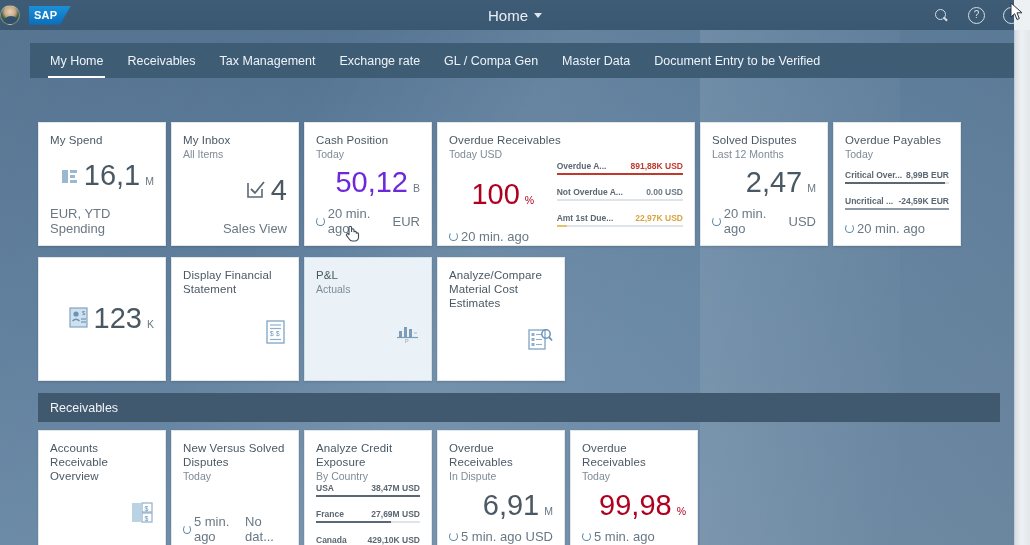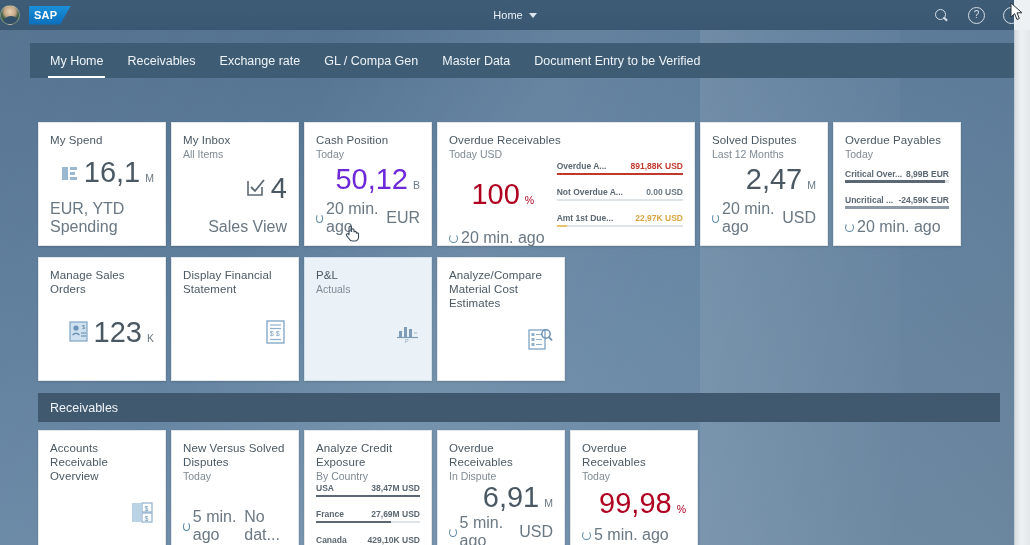--- a/index.html
+++ b/index.html
@@ -50,21 +50,21 @@
   .sap-logo span {
     color: #fff; font-size: 11px; font-weight: bold; letter-spacing: 0.2px;
     padding-left: 5px; font-family: "Liberation Sans", sans-serif;
   }
   .shellbar-center {
     position: absolute; left: 0; right: 0; top: 0; height: 30px;
     display: flex; align-items: center; justify-content: center; gap: 6px;
     pointer-events: none;
   }
   .shell-title {
-    color: #e9eff4; font-size: 11px; pointer-events: auto;
+    color: #e9eff4; font-size: 15px; pointer-events: auto;
   }
   .chev-down {
     width: 0; height: 0; border-left: 4px solid transparent; border-right: 4px solid transparent;
     border-top: 5px solid #dde6ed; pointer-events: auto;
   }
   .shellbar-right {
     margin-left: auto; display: flex; align-items: center; gap: 18px; padding-right: 10px;
   }
   .sb-icon { width: 17px; height: 17px; opacity: 0.9; position: relative; }
   .ic-search::before {
@@ -132,21 +132,21 @@
 
   .kpi { display: flex; align-items: baseline; gap: 5px; }
   .kpi-num { font-size: 29px; color: #4a5864; font-weight: normal; line-height: 1; }
   .kpi-num.green { color: #6d28d9; }
   .kpi-num.red { color: #b00020; }
   .kpi-unit { font-size: 10.5px; color: #6a7884; }
   .kpi-unit.red { color: #b00020; }
 
   .tile-footer {
     display: flex; align-items: center; justify-content: space-between;
-    font-size: 16px; color: #6a7884; margin-top: 2px;
+    font-size: 13px; color: #6a7884; margin-top: 2px;
   }
   .tile-footer.rightonly { justify-content: flex-end; }
   .refresh { display: flex; align-items: center; gap: 3px; }
   .refresh-ico {
     width: 9px; height: 9px; border: 1.3px solid #5c8aa8; border-radius: 50%;
     border-top-color: transparent; display: inline-block;
   }
 
   
   .bars { width: 100%; display: flex; flex-direction: column; gap: 12px; font-weight: bold; }
@@ -229,20 +229,23 @@
       <div class="sb-icon ic-user"></div>
     </div>
   </div>
 
   <div class="navbar">
     <div class="nav-tab active">
         <span>My Home</span>
       </div>
     <div class="nav-tab">
         <span>Receivables</span>
+      </div>
+    <div class="nav-tab">
+        <span>Tax Management</span>
       </div>
     <div class="nav-tab">
         <span>Exchange rate</span>
       </div>
     <div class="nav-tab">
         <span>GL / Compa Gen</span>
       </div>
     <div class="nav-tab">
         <span>Master Data</span>
       </div>
@@ -413,21 +416,20 @@
             <i class="refresh-ico"></i>
             <span>20 min. ago</span>
           </span>
         </div>
       </div>
     </div>
 
     <div class="tile-row row2">
 
       <div class="tile">
-        <div class="tile-title">Manage Sales Orders</div>
         <div class="tile-body right">
           <div class="kpi">
             <span class="tico">
               <svg width="20" height="21" viewBox="0 0 20 21">
                 <rect x="1" y="1" width="17" height="19" fill="#cfe0ee" stroke="#7fa4c4" stroke-width="1.2"></rect>
                 <circle cx="7" cy="7" r="2.6" fill="#6b93b8"></circle>
                 <path d="M3.5 14 Q7 10.5 10.5 14" fill="none" stroke="#6b93b8" stroke-width="1.4"></path>
                 <text x="13" y="8" font-size="6" fill="#5a7f9f" font-family="Liberation Sans, sans-serif">$</text>
                 <line x1="12" y1="12" x2="17" y2="12" stroke="#6b93b8" stroke-width="1.2"></line>
                 <line x1="12" y1="15" x2="17" y2="15" stroke="#6b93b8" stroke-width="1.2"></line>

